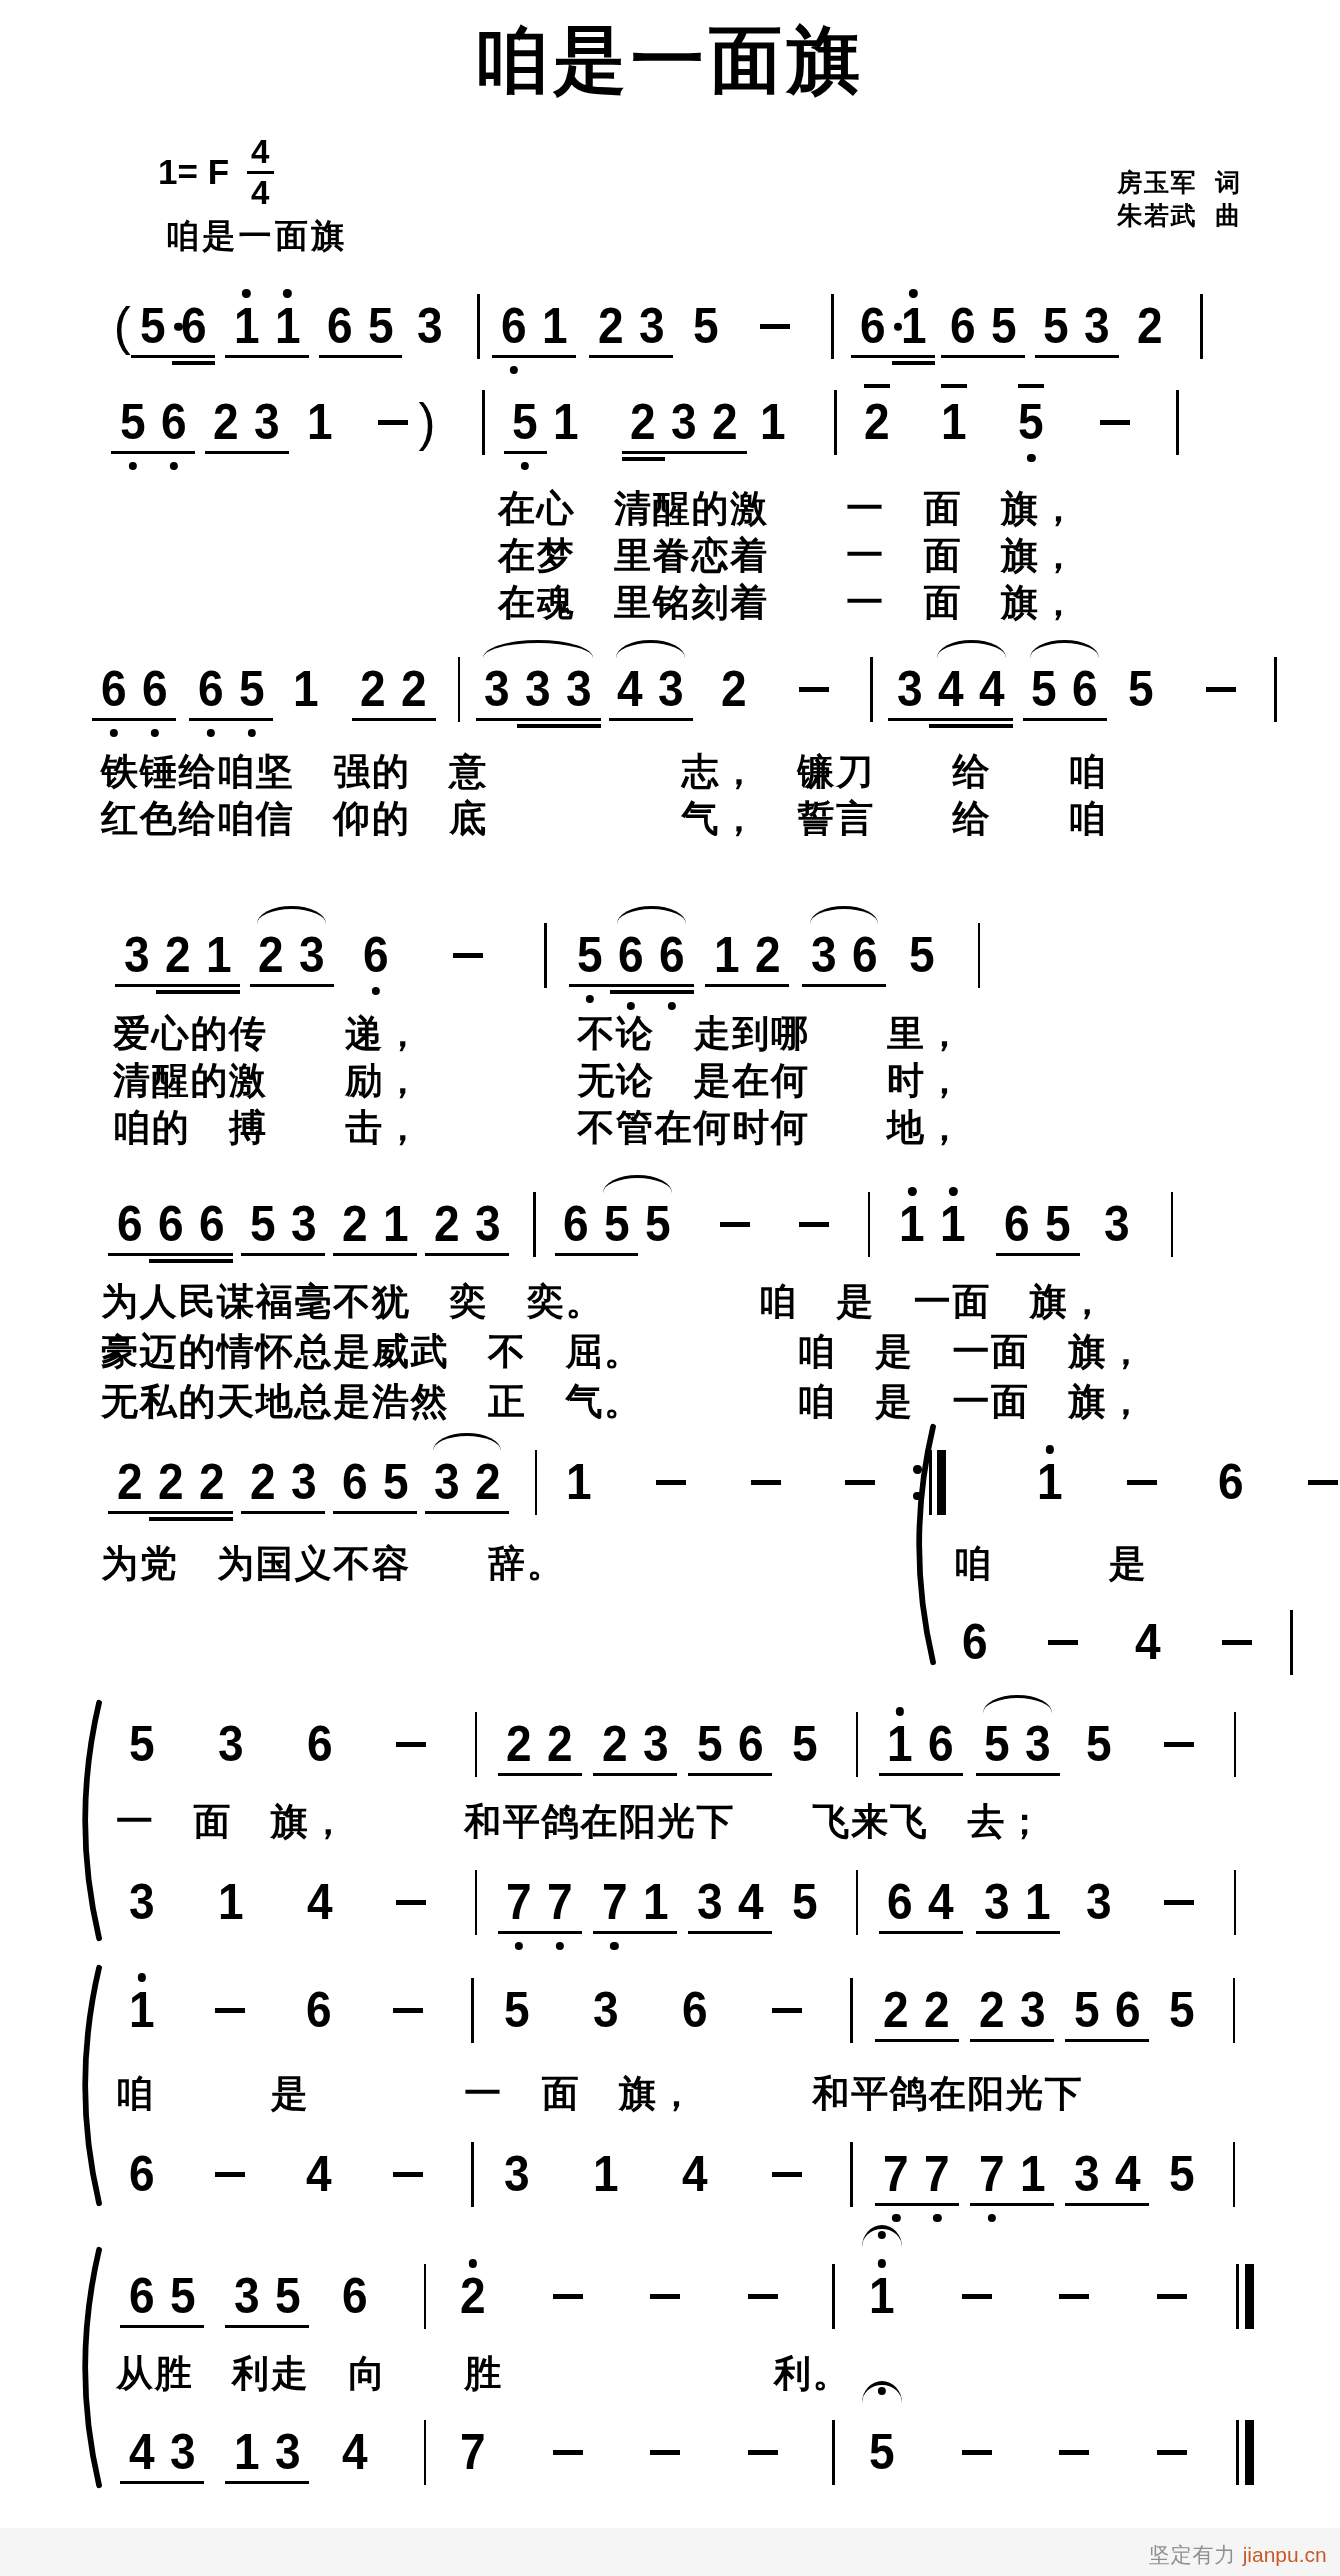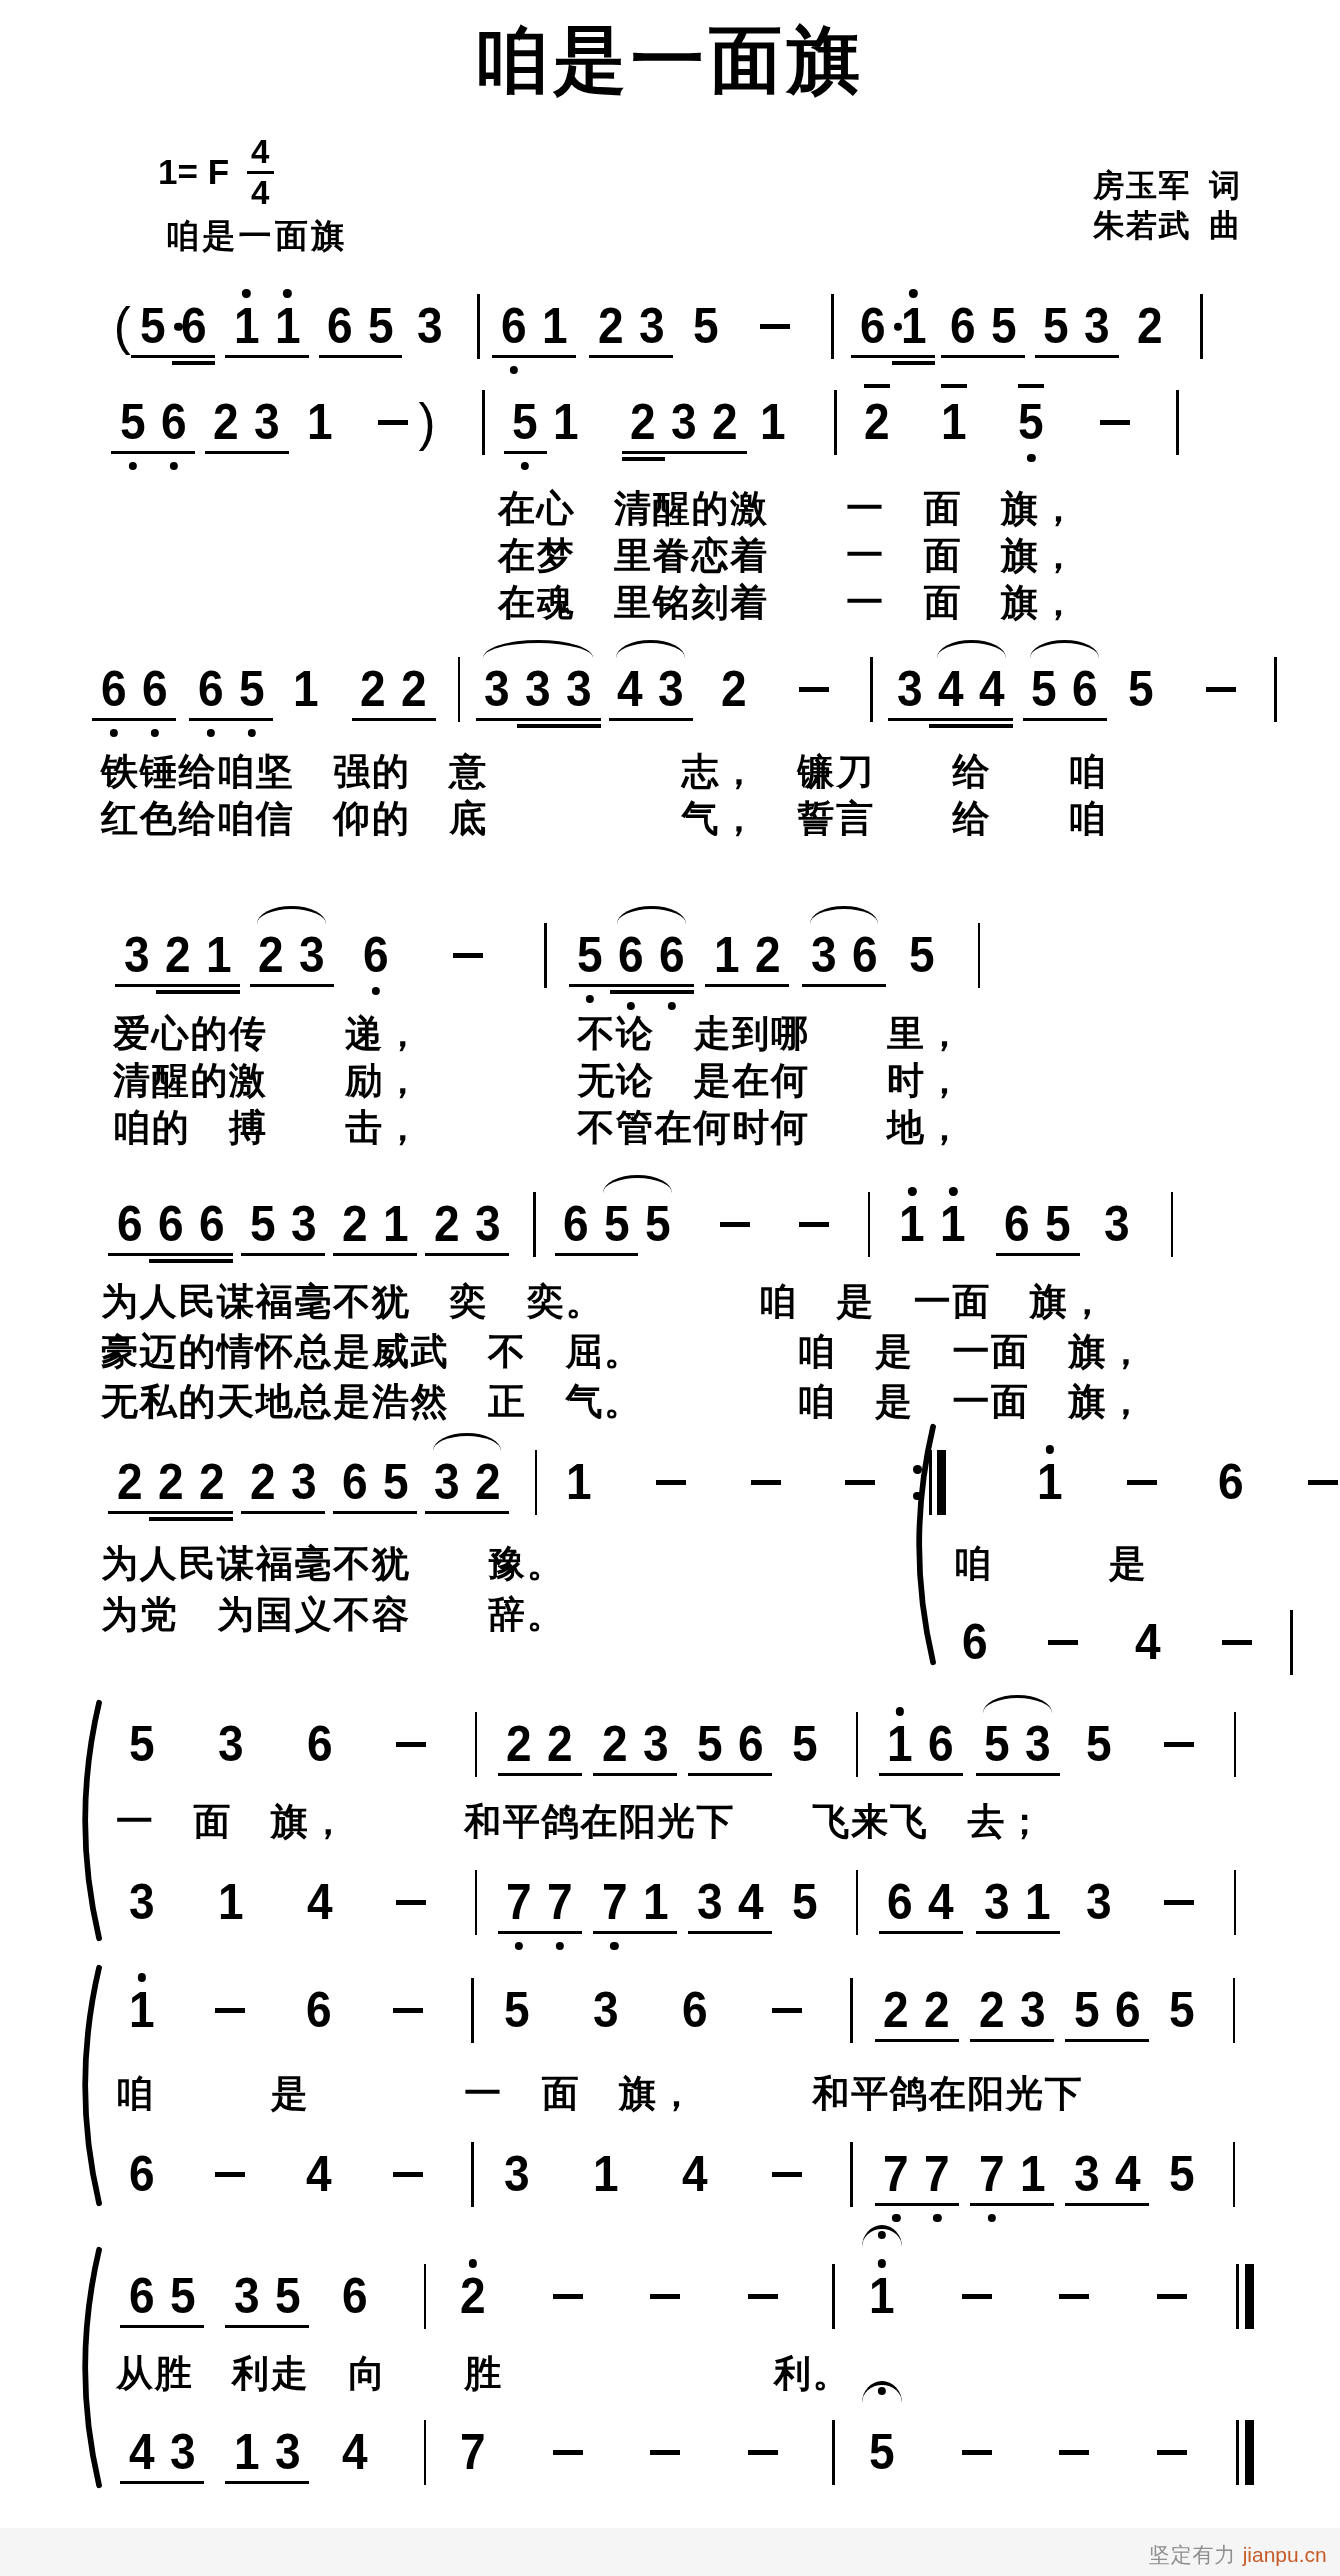--- a/index.html
+++ b/index.html
@@ -6,21 +6,21 @@
   #page{position:relative;width:1340px;height:2576px;background:#ffffff;margin:0 auto;
         font-family:"Liberation Sans","DejaVu Sans",sans-serif;color:#000;overflow:hidden;}
   .title{position:absolute;top:11.6px;left:0;width:100%;text-align:center;
          font-size:73px;font-weight:900;letter-spacing:5px;}
   .keyrow{position:absolute;left:158px;top:135px;display:flex;align-items:center;
           font-size:35px;font-weight:700;}
   .frac{display:inline-flex;flex-direction:column;align-items:center;margin-left:18px;
         font-size:33px;font-weight:700;line-height:1.0;}
   .frac .fbar{width:26.5px;height:3.3px;background:#000;margin:2.5px 0;}
   .tempo{position:absolute;left:166px;top:214px;font-size:33px;font-weight:700;letter-spacing:3.3px;}
-  .credits{position:absolute;right:98px;top:166px;text-align:right;font-size:31px;
+  .credits{position:absolute;right:98px;top:166px;text-align:right;font-size:25px;
            font-weight:700;line-height:1.3;letter-spacing:1.7px;}
   .credits .role{margin-left:18px;}
 
   .mrow{position:absolute;display:flex;align-items:center;height:53px;}
   .note{position:relative;text-align:center;font-size:50px;font-weight:700;
         line-height:53px;margin:0 6.6px;}
   .note .d{display:inline-block;min-width:21.6px;transform:scaleX(.92);}
   .uline{position:absolute;left:-7.5px;right:-7.5px;height:3.3px;background:#000;}
   .dotup{position:absolute;left:50%;transform:translateX(-50%);width:8.3px;height:8.3px;
          border-radius:50%;background:#000;top:-10.8px;}
@@ -532,21 +532,21 @@
         <div class="gap" style="width: 36px;"></div>
         <div class="fin">
           <div class="thin"></div>
           <div class="thick"></div>
         </div>
       </div>
       <div class="lyr" style="left: 498px; top: 485px; line-height: 47px;"><div>在心　清醒的激　　一　面　旗，</div><div>在梦　里眷恋着　　一　面　旗，</div><div>在魂　里铭刻着　　一　面　旗，</div></div>
       <div class="lyr" style="left: 101px; top: 748px; line-height: 47px;"><div>铁锤给咱坚　强的　意　　　　　志，　镰刀　　给　　咱</div><div>红色给咱信　仰的　底　　　　　气，　誓言　　给　　咱</div></div>
       <div class="lyr" style="left: 113px; top: 1010px; line-height: 47px;"><div>爱心的传　　递，　　　　不论　走到哪　　里，</div><div>清醒的激　　励，　　　　无论　是在何　　时，</div><div>咱的　搏　　击，　　　　不管在何时何　　地，</div></div>
       <div class="lyr" style="left: 101px; top: 1277px; line-height: 50px;"><div>为人民谋福毫不犹　奕　奕。　　　　咱　是　一面　旗，</div><div>豪迈的情怀总是威武　不　屈。　　　　咱　是　一面　旗，</div><div>无私的天地总是浩然　正　气。　　　　咱　是　一面　旗，</div></div>
-      <div class="lyr" style="left: 101px; top: 1538px; line-height: 51px;"><div>为人民谋福毫不犹　　豫。</div><div>为党　为国义不容　　辞。</div></div>
+      <div class="lyr" style="left: 101px; top: 1538px; line-height: 51px;"><div>为党　为国义不容　　辞。</div></div>
       <div class="lyr" style="left: 954px; top: 1538px; line-height: 51px;"><div>咱　　　是</div></div>
       <div class="lyr" style="left: 116px; top: 1797px; line-height: 50px;"><div>一　面　旗，　　　和平鸽在阳光下　　飞来飞　去；</div></div>
       <div class="lyr" style="left: 116px; top: 2069px; line-height: 50px;"><div>咱　　　是　　　　一　面　旗，　　　和平鸽在阳光下</div></div>
       <div class="lyr" style="left: 116px; top: 2349px; line-height: 50px;"><div>从胜　利走　向　　胜　　　　　　　利。</div></div>
       <div class="brace" style="left: 902px; top: 1420px;"><svg width="36" height="249" viewBox="0 0 44 300">
           <path d="M38,6 Q4,150 38,294" stroke="#000" stroke-width="7" fill="none" stroke-linecap="round"></path>
         </svg></div>
       <div class="brace" style="left: 68px; top: 1696px;"><svg width="36" height="249" viewBox="0 0 44 300">
           <path d="M38,6 Q4,150 38,294" stroke="#000" stroke-width="7" fill="none" stroke-linecap="round"></path>
         </svg></div>

